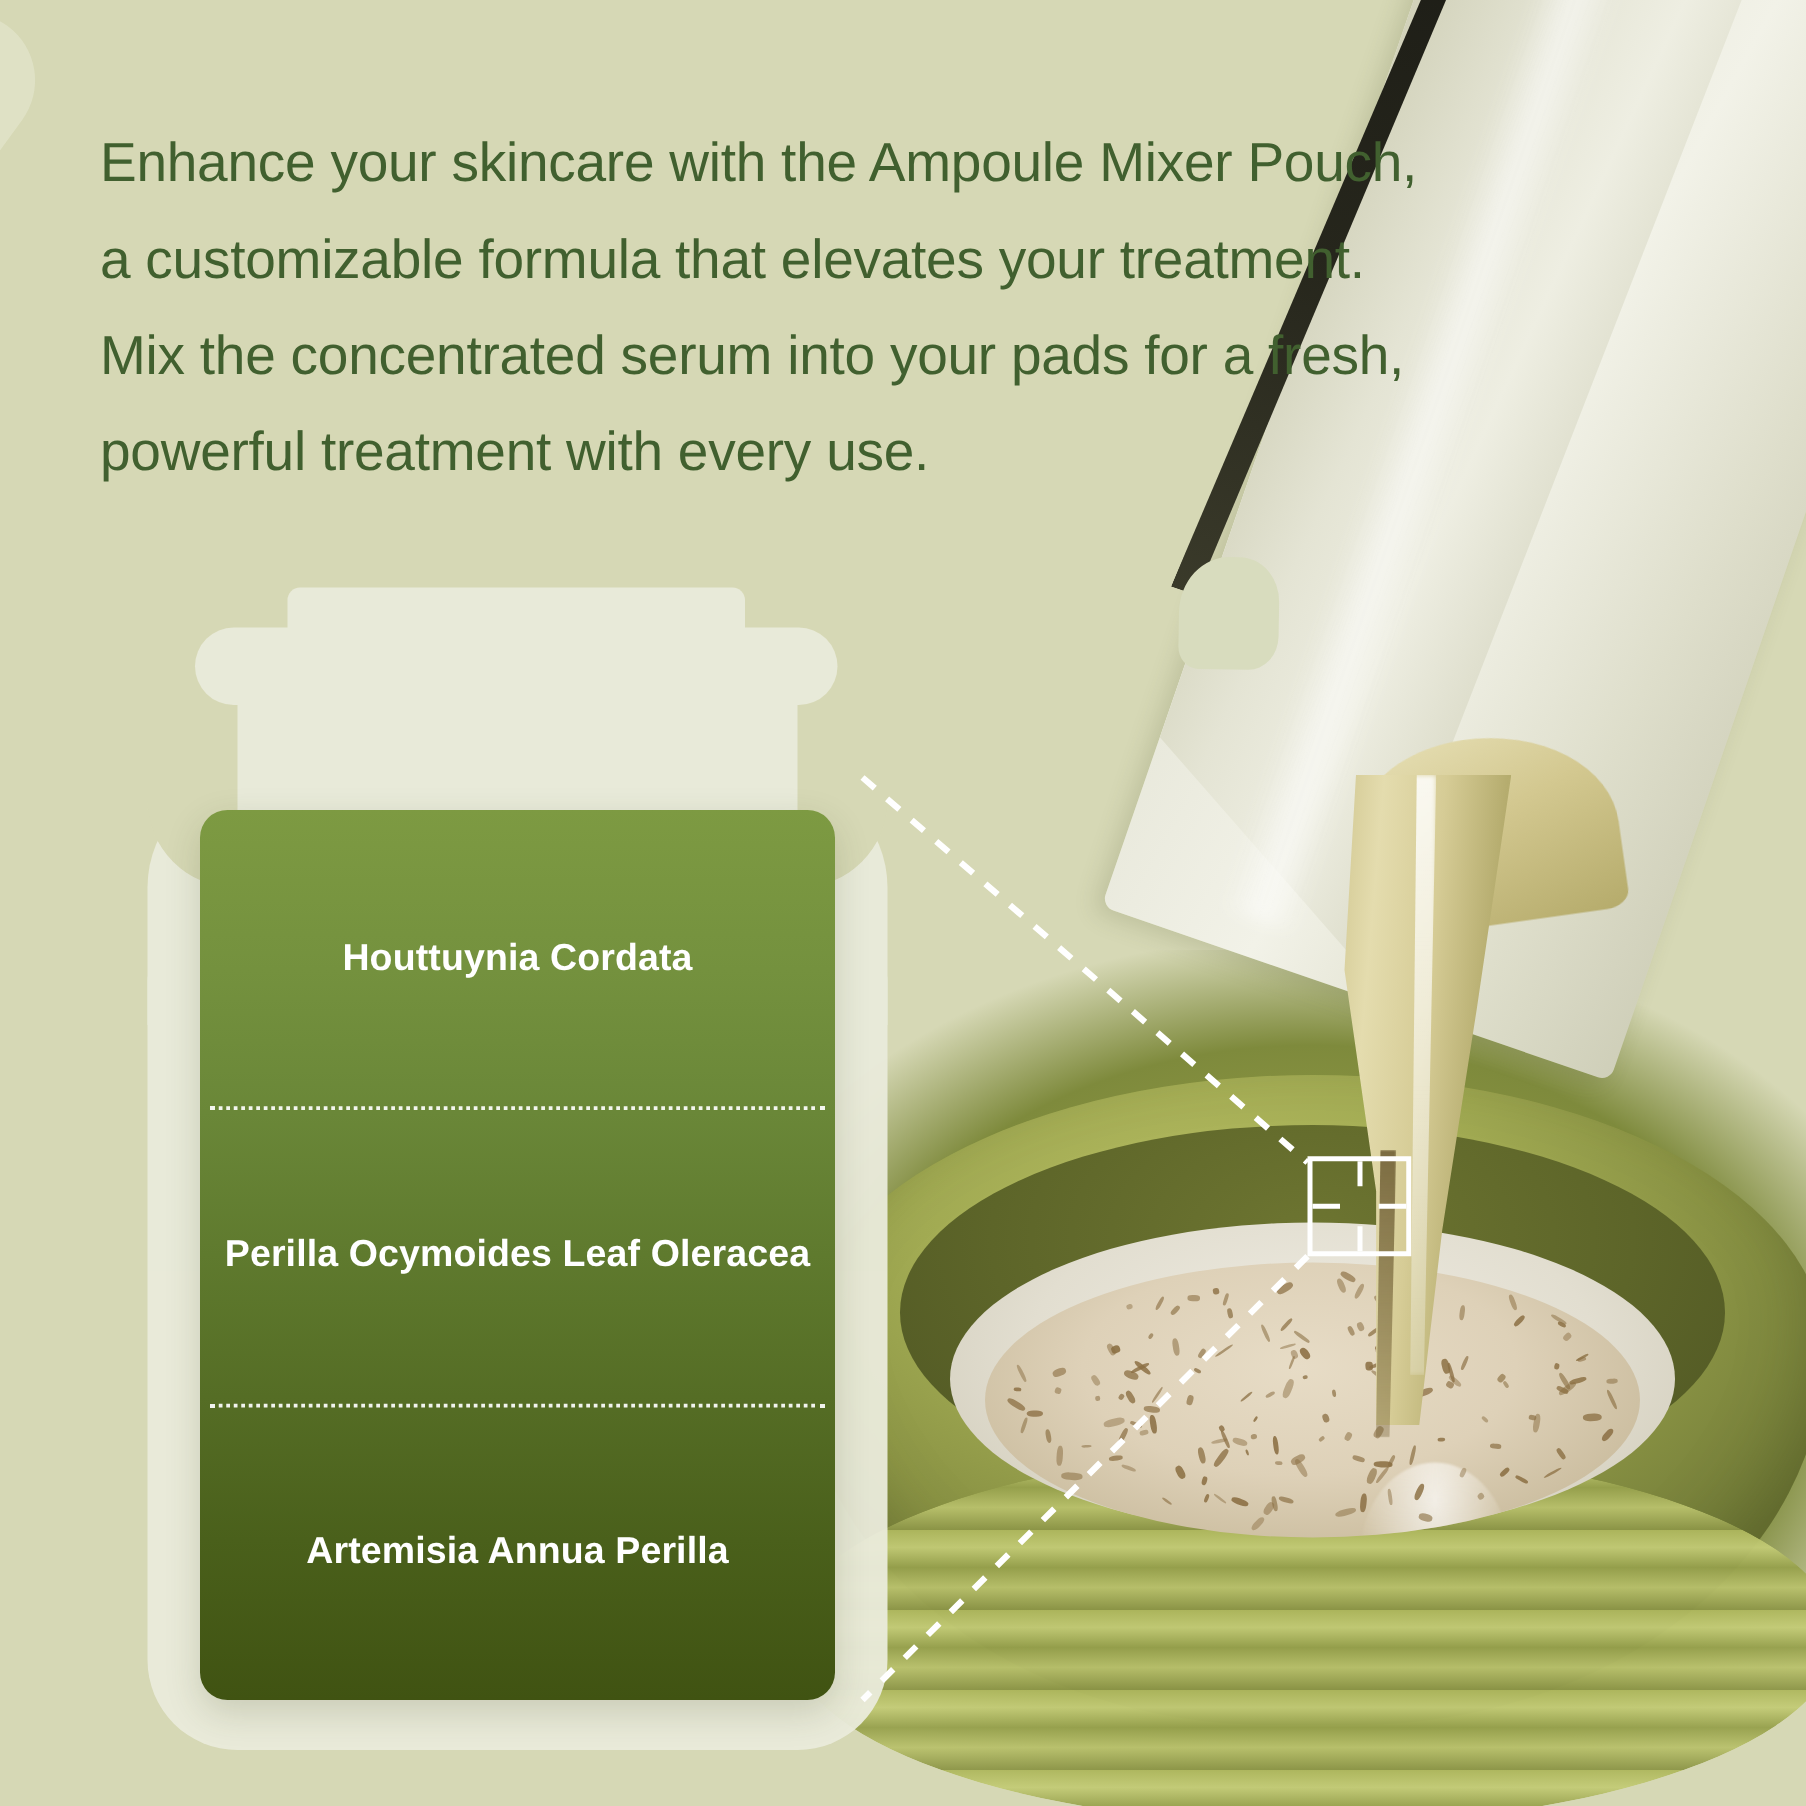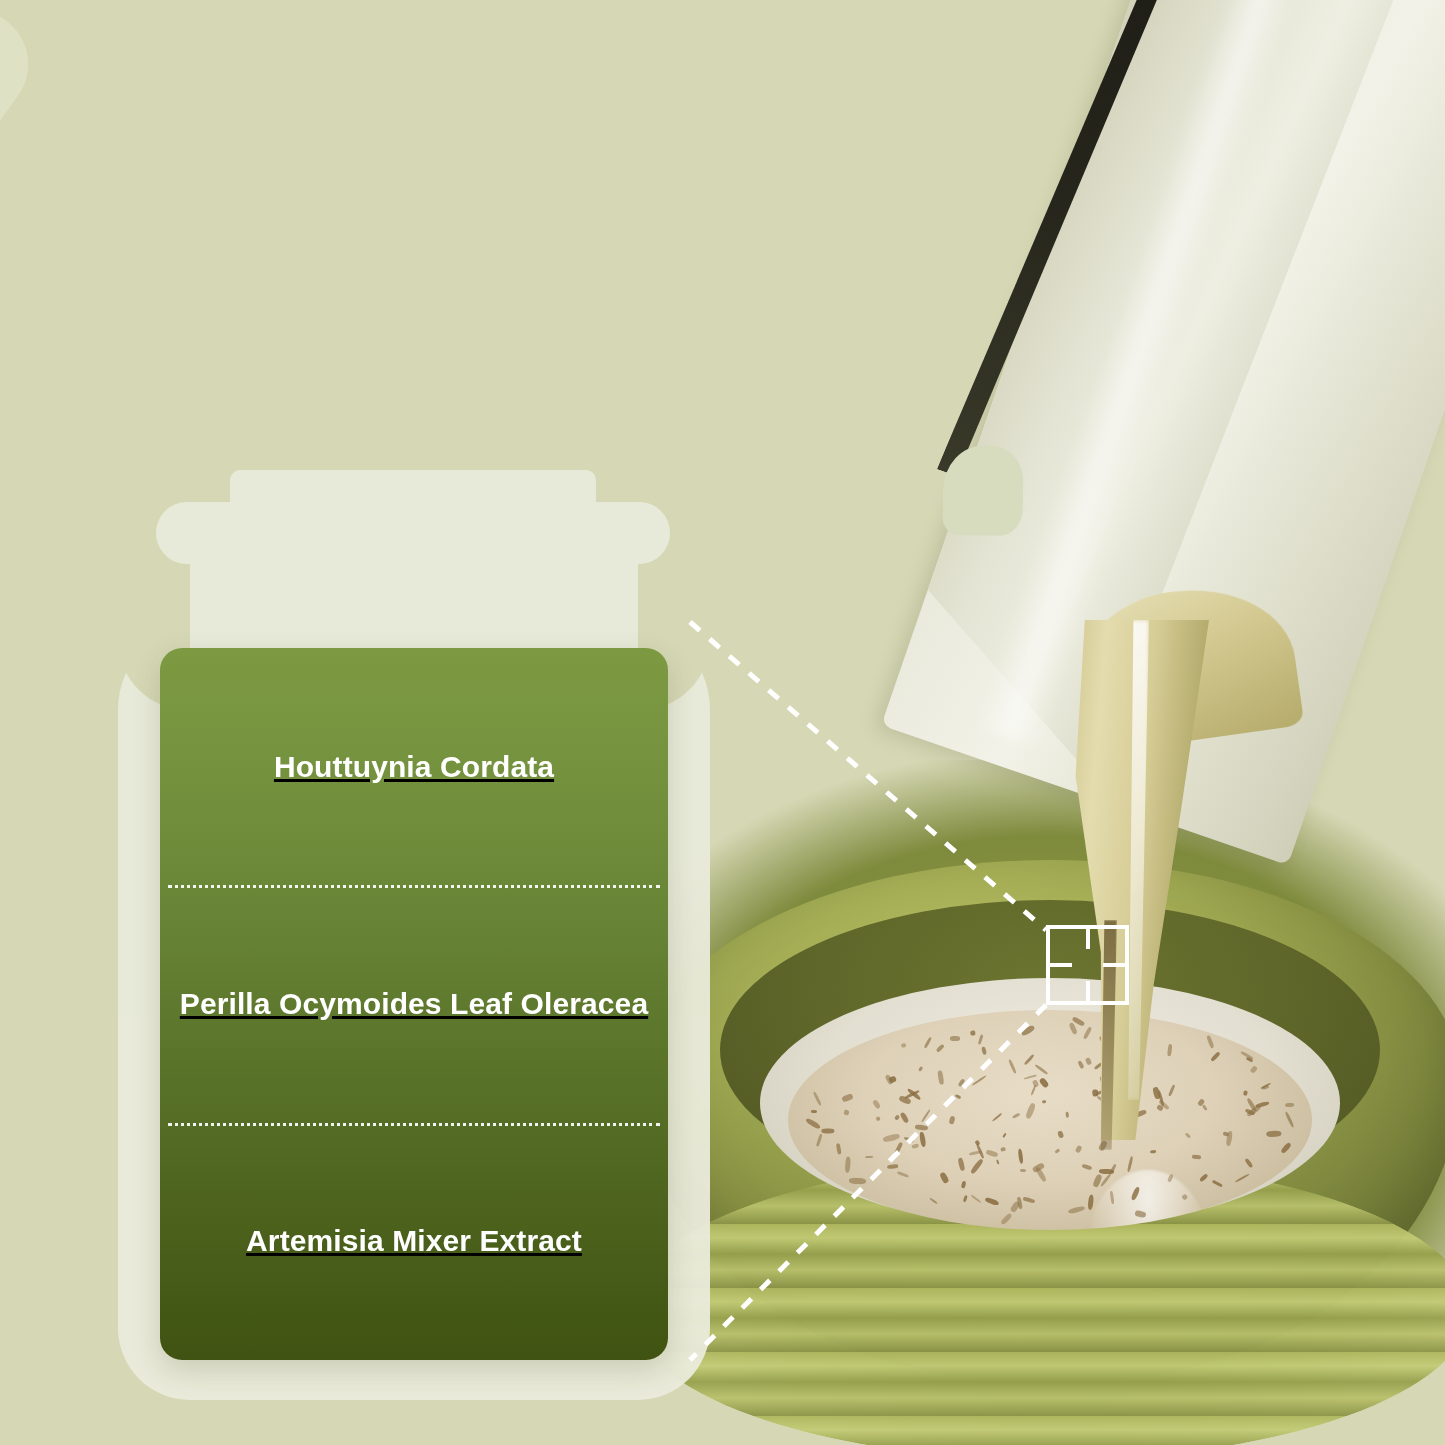--- a/index.html
+++ b/index.html
@@ -271,21 +271,20 @@
        #74913e 18%,
        #6a8738 34%,
        #5f7a2e 50%,
        #556d25 66%,
        #4a601b 82%,
        #405312 100%);
     box-shadow: 0 10px 28px rgba(60,70,30,.18);
     overflow: hidden;
     display: flex;
     flex-direction: column;
-    text-decoration: underline;
   }
   .ingredient-row {
     flex: 1 1 0;
     display: flex;
     align-items: center;
     justify-content: center;
     color: #ffffff;
     font-size: 30px;
     font-weight: 700;
     letter-spacing: .1px;
@@ -527,30 +526,34 @@
   <div class="jar-silhouette">
     <div class="jar-body"></div>
     <div class="jar-shoulder"></div>
     <div class="jar-shoulder-cut-l"></div>
     <div class="jar-shoulder-cut-r"></div>
     <div class="jar-neck"></div>
     <div class="jar-lid-flange"></div>
     <div class="jar-lid"></div>
   </div>
 
+  <div class="headline">Enhance your skincare with the Ampoule Mixer Pouch,
+a customizable formula that elevates your treatment.
+Mix the concentrated serum into your pads for a fresh,
+powerful treatment with every use.</div>
 
   <div class="ingredient-card" id="ingredient-card">
       <div class="ingredient-row">
         <span>Houttuynia Cordata</span>
       </div>
       <div class="ingredient-row">
         <span>Perilla Ocymoides Leaf Oleracea</span>
       </div>
       <div class="ingredient-row">
-        <span>Artemisia Mixer Extract</span>
+        <span>Artemisia Annua Perilla</span>
       </div>
     </div>
 
   <svg class="callout-svg" width="1445" height="1445" viewBox="0 0 1445 1445">
     <line x1="690" y1="622" x2="1046" y2="930" stroke="#ffffff" stroke-width="5" stroke-dasharray="13 13" stroke-linecap="butt"></line>
     <line x1="1046" y1="1005" x2="690" y2="1360" stroke="#ffffff" stroke-width="5" stroke-dasharray="13 13" stroke-linecap="butt"></line>
   </svg>
 
   <div class="viewfinder">
     <span class="vf-tick top"></span>

